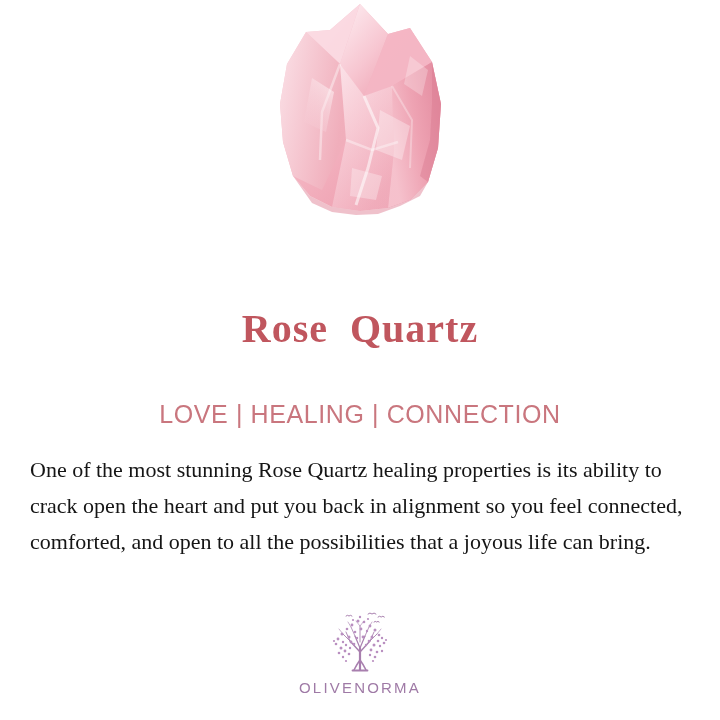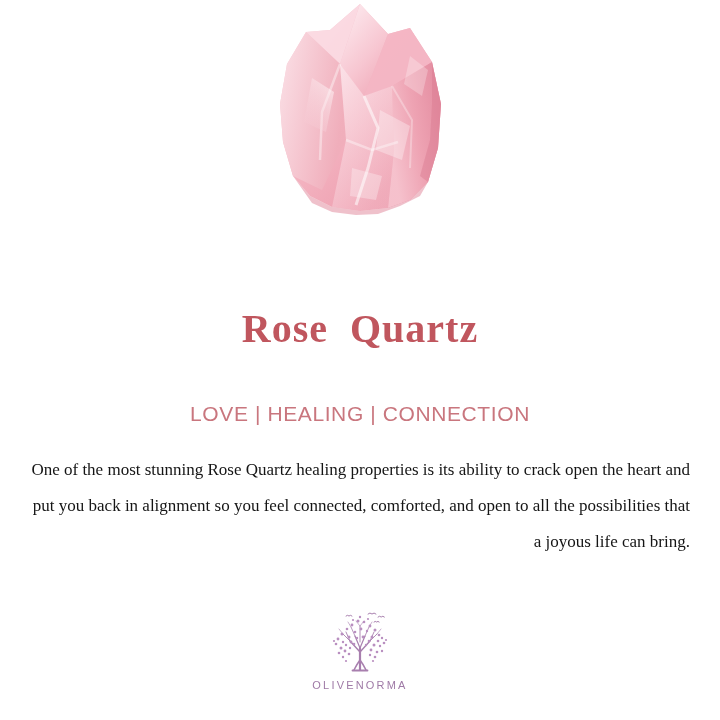--- a/index.html
+++ b/index.html
@@ -45,52 +45,52 @@
   }
 
   
   .subtitle {
     position:absolute;
     left:0; top:399px;
     width:720px;
     text-align:center;
     font-family:"Liberation Sans", sans-serif;
     font-weight:400;
-    font-size:21px;
+    font-size:25px;
     line-height:30px;
     letter-spacing:0.6px;
     color:#c9767e;
   }
 
   
   .body-copy {
     position:absolute;
     left:30px; top:452px;
     width:660px;
-    text-align:right;
+    text-align:left;
     font-family:"Liberation Serif", serif;
-    font-size:17px;
+    font-size:22px;
     line-height:36px;
     color:#151515;
   }
 
   
   .logo-block {
     position:absolute;
     left:0; top:608px;
     width:720px;
     display:flex;
     flex-direction:column;
     align-items:center;
   }
   .logo-mark { display:block; }
   .logo-word {
     margin-top:3px;
     font-family:"Liberation Sans", sans-serif;
-    font-size:11px;
+    font-size:15px;
     letter-spacing:2.2px;
     color:#9f7aa6;
   }
 </style>
 </head>
 <body>
 
 <div id="page">
 
   <div class="crystal-wrap">

